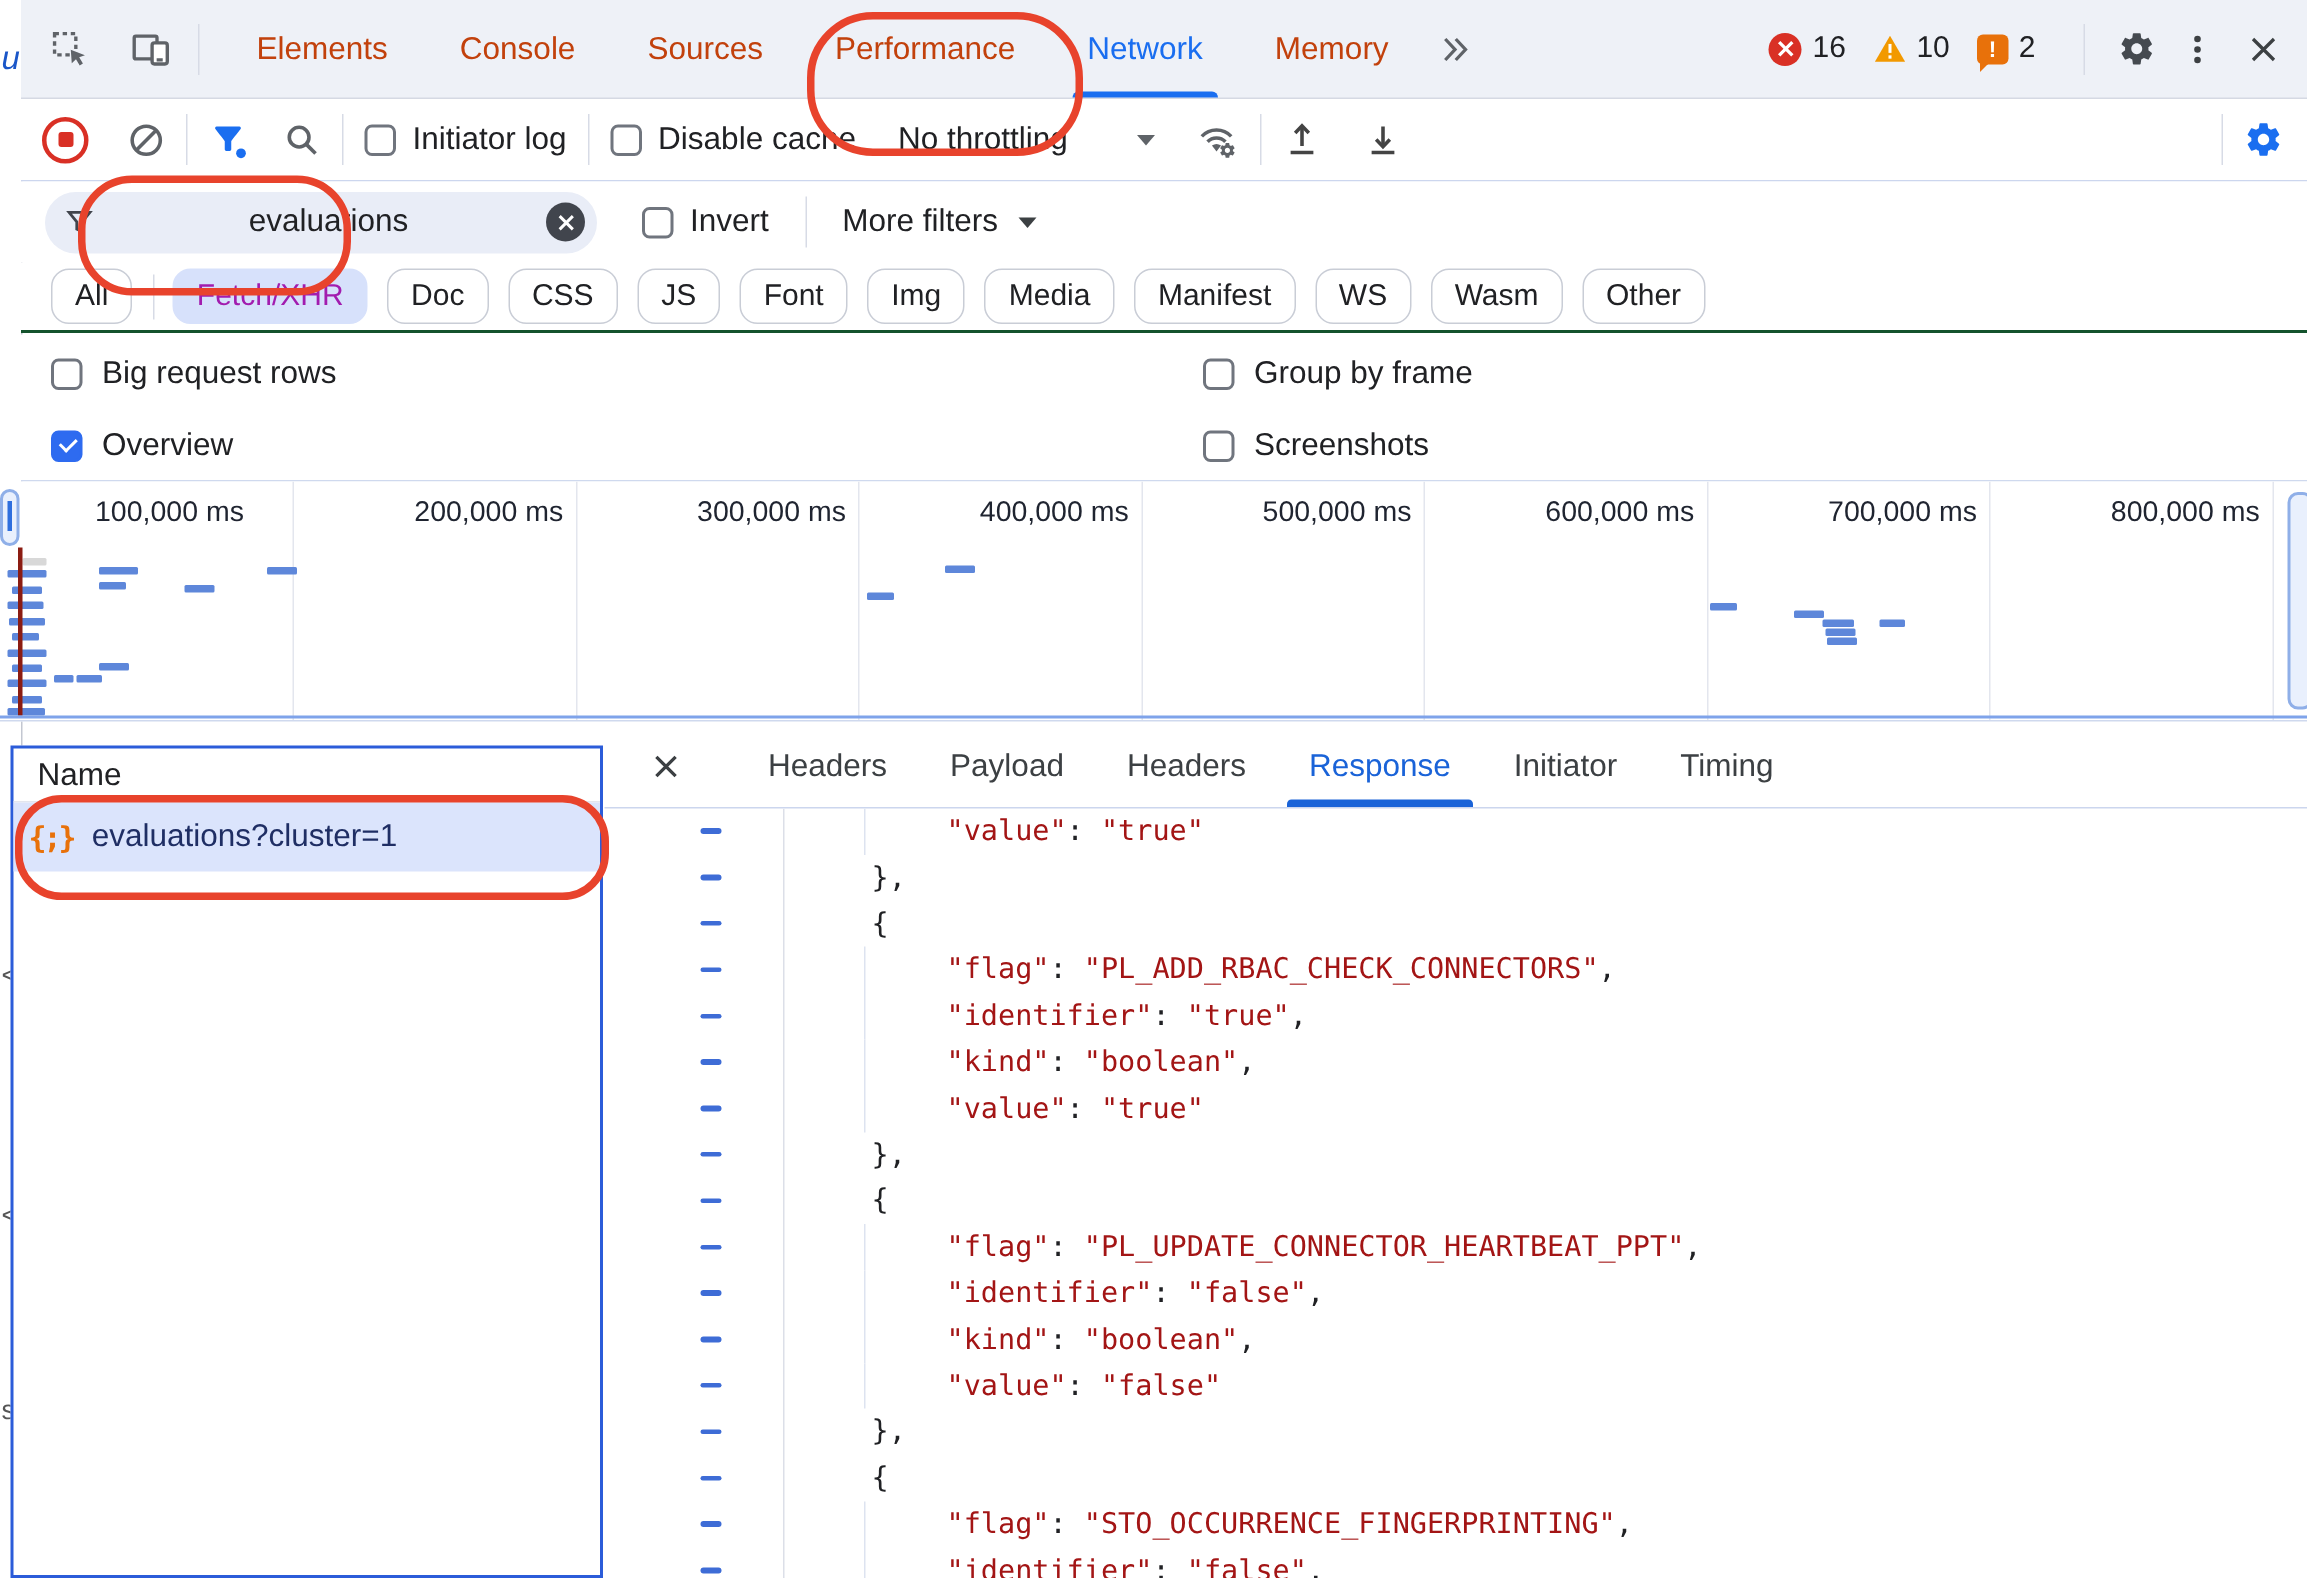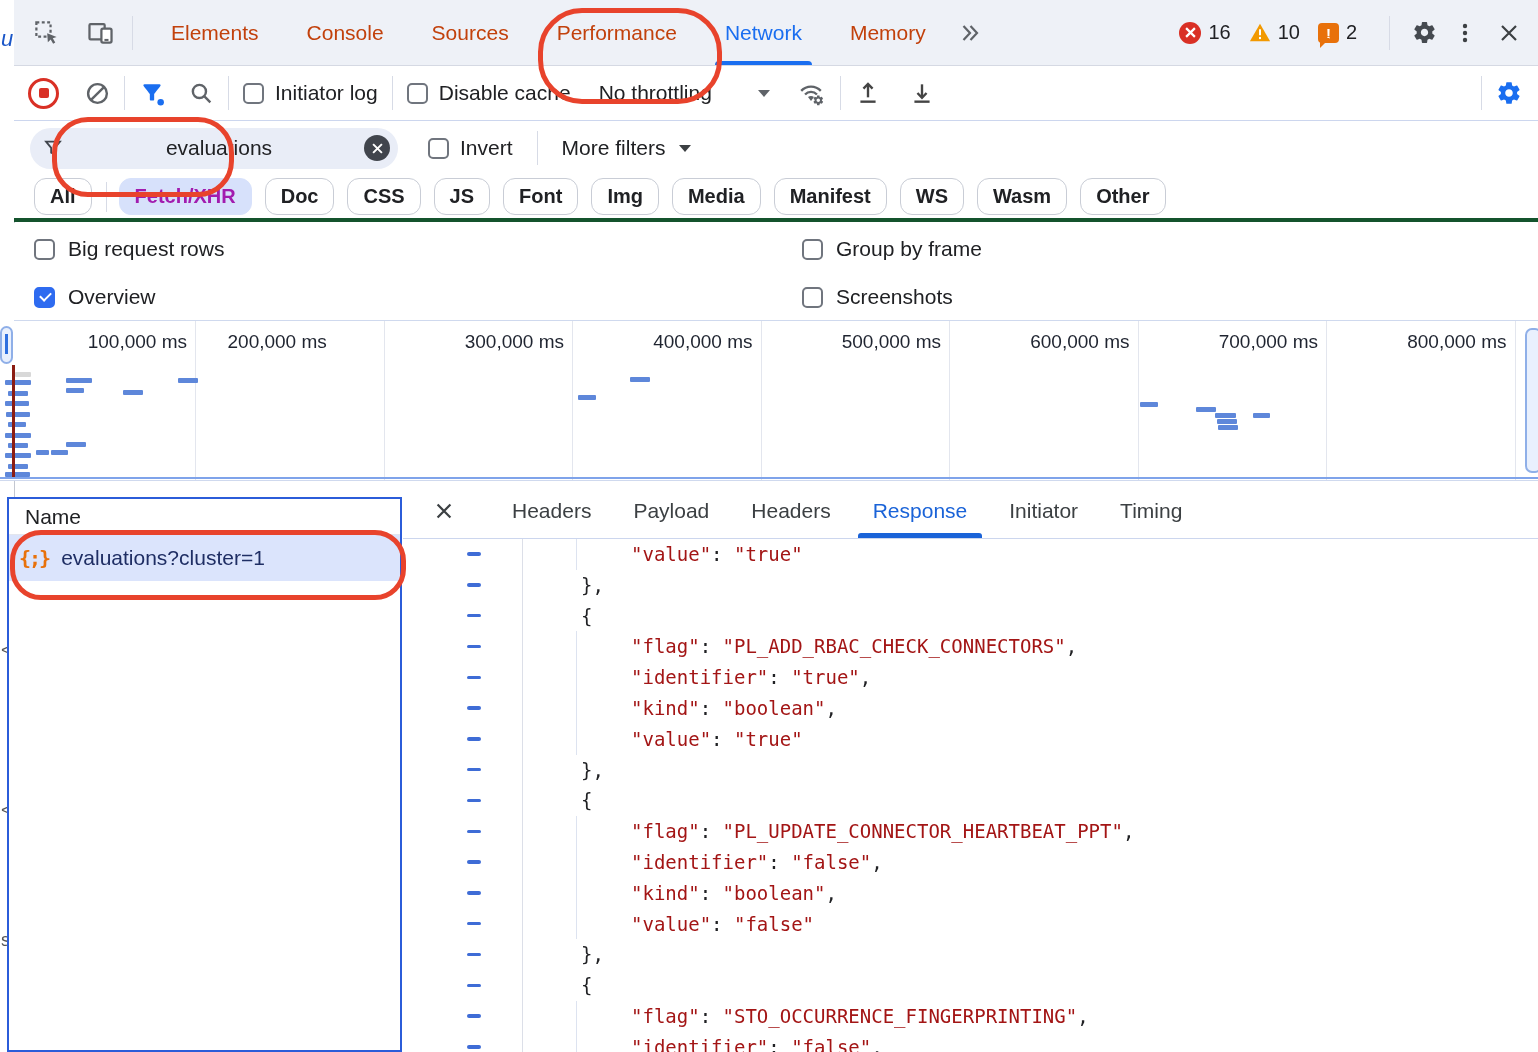--- a/index.html
+++ b/index.html
@@ -52,21 +52,21 @@
 
   
   .filterrow{position:absolute;left:14px;right:0;top:121px;height:54px;background:#fff;
              display:flex;align-items:center;}
   .filter-pill{width:368px;height:41px;border-radius:21px;background:#e9edf7;display:flex;
                align-items:center;padding:0 8px 0 12px;margin-left:16px;box-sizing:border-box;}
   .filter-text{font-size:21px;color:#202124;margin-left:10px;flex:1;text-align:center;}
   .clear-circle{width:26px;height:26px;border-radius:50%;background:#41454d;display:flex;
                 align-items:center;justify-content:center;flex:none;}
   .chipsrow{position:absolute;left:14px;right:0;top:175px;height:47px;background:#fff;
-            border-bottom:4px solid #14532d;display:flex;align-items:center;padding-left:20px;box-sizing:border-box;font-weight:bold;}
+            border-bottom:2px solid #14532d;display:flex;align-items:center;padding-left:20px;box-sizing:border-box;}
   .chip{height:37px;padding:0 15px;border:1.5px solid #c9cdd6;border-radius:12px;background:#fff;
         display:inline-flex;align-items:center;font-size:20px;color:#202124;margin-right:13px;
         box-sizing:border-box;white-space:nowrap;}
   .chip.sel{background:#d7e1fb;border-color:#d7e1fb;color:#a21caf;}
   .chip-sep{width:1px;height:30px;background:#d7dbe6;margin:0 12px 0 1px;}
 
   
   .checksrow{position:absolute;left:14px;right:0;top:223px;height:97px;background:#fff;
              border-bottom:1px solid #cfd9ee;}
   .cb-group{position:absolute;display:flex;align-items:center;gap:13px;}
@@ -340,23 +340,23 @@
       <span class="tb-label">Screenshots</span>
     </span>
   </div>
 
   <div id="overview-layer">
     <div class="ov-handle left">
         <i></i>
       </div>
     <div class="ov-handle right"></div>
   <div class="gridline" style="left: 195px;"></div>
-      <div class="tick-label" style="left: 39px; width: 148px; text-align: right;">100,000 ms</div>
+      <div class="tick-label" style="left: 39px; width: 148px; text-align: center;">100,000 ms</div>
       <div class="gridline" style="left: 383.5px;"></div>
-      <div class="tick-label" style="left: 227.5px; width: 148px; ">200,000 ms</div>
+      <div class="tick-label" style="left: 227.5px; width: 148px; text-align: right;">200,000 ms</div>
       <div class="gridline" style="left: 572px;"></div>
       <div class="tick-label" style="left: 416px; width: 148px; text-align: right;">300,000 ms</div>
       <div class="gridline" style="left: 760.5px;"></div>
       <div class="tick-label" style="left: 604.5px; width: 148px; text-align: right;">400,000 ms</div>
       <div class="gridline" style="left: 949px;"></div>
       <div class="tick-label" style="left: 793px; width: 148px; text-align: right;">500,000 ms</div>
       <div class="gridline" style="left: 1137.5px;"></div>
       <div class="tick-label" style="left: 981.5px; width: 148px; text-align: right;">600,000 ms</div>
       <div class="gridline" style="left: 1326px;"></div>
       <div class="tick-label" style="left: 1170px; width: 148px; text-align: right;">700,000 ms</div>

